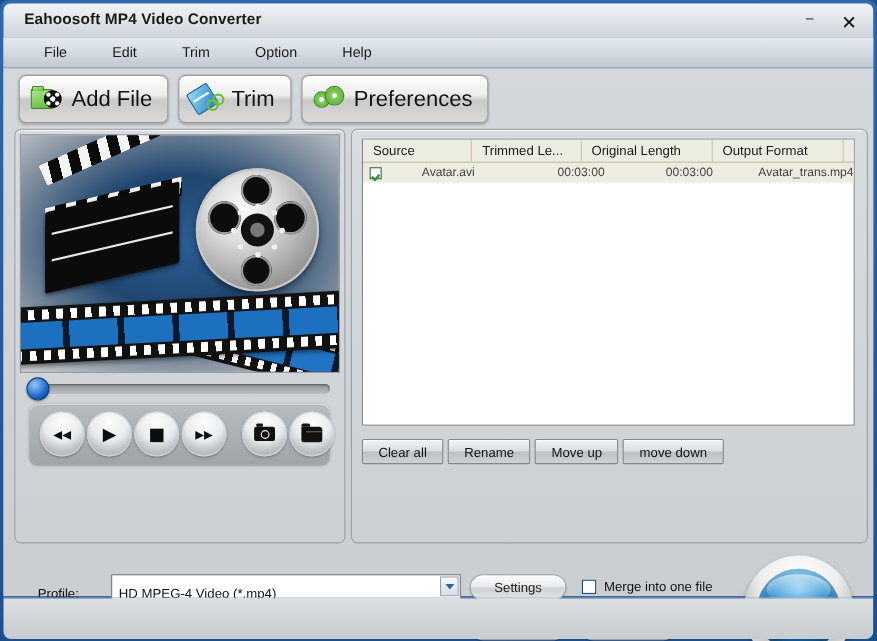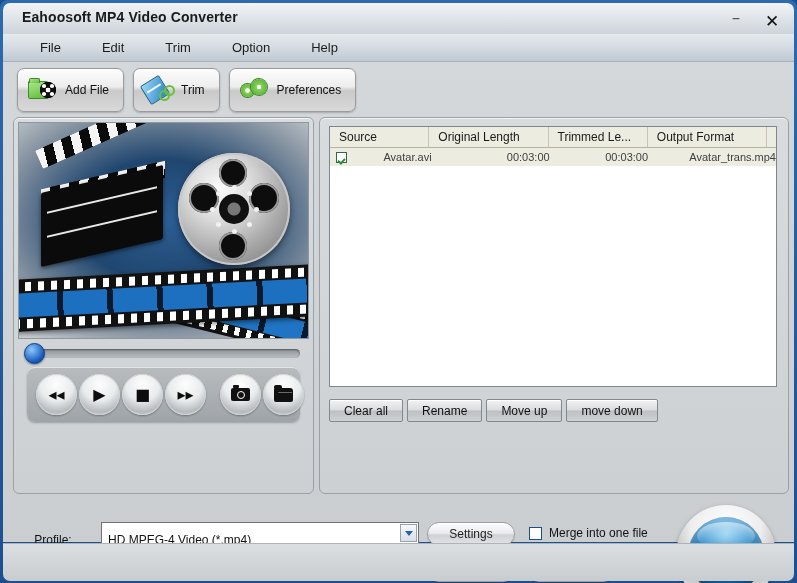--- a/index.html
+++ b/index.html
@@ -53,21 +53,21 @@
   
   .toolbar{position:absolute;left:14px;top:6px;display:flex;gap:9px;}
   .tbtn{
     height:44px;border-radius:7px;
     background:linear-gradient(180deg,#fdfdfd 0%,#ededed 42%,#c9c9c9 52%,#d9d9d9 100%);
     border:1px solid #9b9b9b;
     box-shadow:inset 0 1px 0 #fff, 0 1px 2px rgba(0,0,0,.22);
     display:flex;align-items:center;padding:0 14px 0 10px;gap:9px;
     cursor:default;box-sizing:border-box;
   }
-  .tbtn .lbl{font-size:12px;color:#111;white-space:nowrap;}
+  .tbtn .lbl{font-size:20px;color:#111;white-space:nowrap;}
   .ico{width:28px;height:26px;position:relative;flex:none;}
 
   
   .ic-folder{position:absolute;left:0;top:4px;width:19px;height:16px;
     background:linear-gradient(160deg,#a9e88a,#5fb93c);border:1px solid #3f8a26;border-radius:1px 3px 2px 2px;}
   .ic-folder:before{content:"";position:absolute;left:0;top:-4px;width:9px;height:4px;
     background:linear-gradient(160deg,#a9e88a,#62bb3e);border:1px solid #3f8a26;border-bottom:none;border-radius:2px 2px 0 0;}
   .ic-reel{position:absolute;right:0;top:5px;width:16px;height:16px;border-radius:50%;
     background:radial-gradient(circle at 50% 50%,#fff 0 2.2px,#111 2.6px 100%);
     box-shadow:inset 0 0 0 1px #000;}
@@ -358,22 +358,22 @@
         <div class="pbtn pb6">
           <span class="fld"></span>
         </div>
       </div>
     </div>
 
     <div class="panel" id="list-panel">
       <div class="listbox">
         <div class="lhead">
           <div class="hc" style="width:100px">Source</div>
+          <div class="hc" style="width:100px">Trimmed Le...</div>
           <div class="hc" style="width:120px">Original Length</div>
-          <div class="hc" style="width:100px">Trimmed Le...</div>
           <div class="hc" style="width:120px">Output Format</div>
           <div class="hc" style="flex:1;border-right:none"></div>
         </div>
         <div class="lrow">
           <span class="chk"></span>
           <span class="rc" style="width:82px;padding-left:0">Avatar.avi</span>
           <span class="rc" style="width:120px">00:03:00</span>
           <span class="rc" style="width:100px">00:03:00</span>
           <span class="rc" style="width:130px">Avatar_trans.mp4</span>
         </div>

